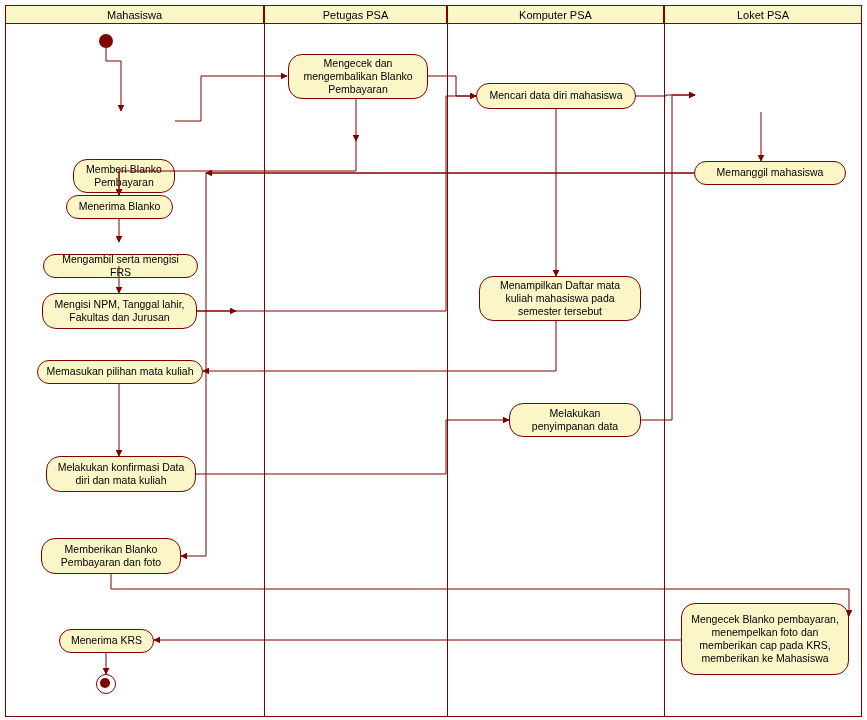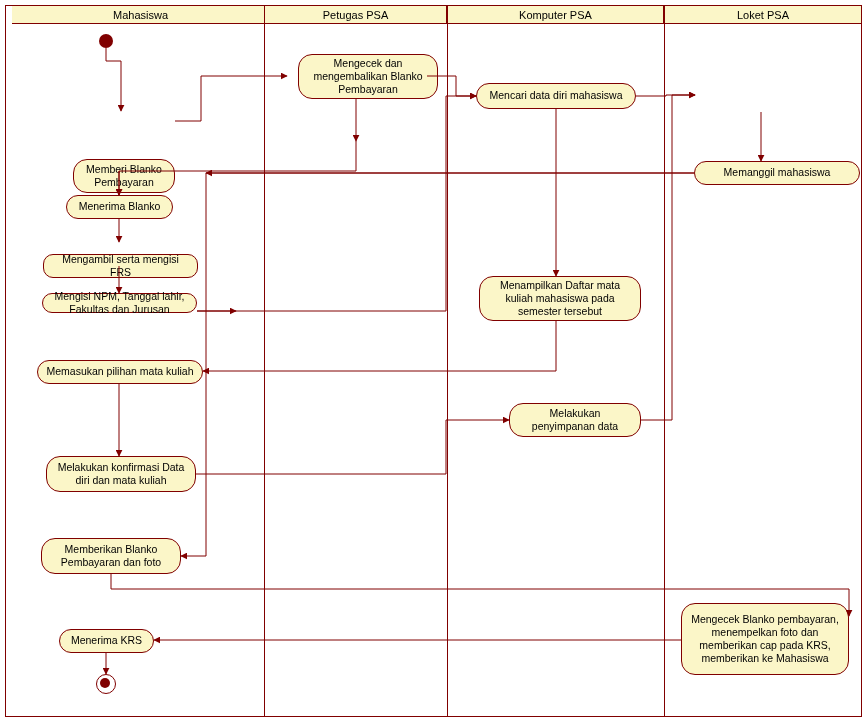--- a/index.html
+++ b/index.html
@@ -84,39 +84,39 @@
     width: 855px;
     height: 710px;
     pointer-events: none;
   }
 </style>
 </head>
 <body>
 
 <div class="frame">
 
-  <div class="lane-header" style="left:0; width:258px; border-left:none;margin-left:6px;">Mahasiswa</div>
+  <div class="lane-header" style="left:0; width:258px; border-left:none;">Mahasiswa</div>
   <div class="lane-header" style="left:258px; width:183px;">Petugas PSA</div>
   <div class="lane-header" style="left:441px; width:217px;">Komputer PSA</div>
   <div class="lane-header" style="left:658px; width:197px; border-right:none;">Loket PSA</div>
 
   <div class="lane-line" style="left:258px;"></div>
   <div class="lane-line" style="left:441px;"></div>
   <div class="lane-line" style="left:658px;"></div>
 
   <div class="initial" style="left:93px; top:28px;"></div>
 
   <div class="activity" style="left:67px; top:105px; width:102px; height:34px;margin-top:48px;">Memberi Blanko Pembayaran</div>
-  <div class="activity" style="left:292px; top:48px; width:140px; height:45px;">Mengecek dan mengembalikan Blanko Pembayaran</div>
+  <div class="activity" style="left:282px; top:48px; width:140px; height:45px;">Mengecek dan mengembalikan Blanko Pembayaran</div>
   <div class="activity" style="left:470px; top:77px; width:160px; height:26px;">Mencari data diri mahasiswa</div>
-  <div class="activity" style="left:688px; top:155px; width:166px; height:24px;">Memanggil mahasiswa</div>
+  <div class="activity" style="left:688px; top:155px; width:152px; height:24px;">Memanggil mahasiswa</div>
 
   <div class="activity" style="left:60px; top:189px; width:107px; height:24px;">Menerima Blanko</div>
-  <div class="activity" style="left:37px; top:248px; width:155px; height:24px;border-radius:10px;">Mengambil serta mengisi FRS</div>
-  <div class="activity" style="left:36px; top:287px; width:155px; height:20px;">Mengisi NPM, Tanggal lahir, Fakultas dan Jurusan</div>
+  <div class="activity" style="left:37px; top:248px; width:155px; height:24px;">Mengambil serta mengisi FRS</div>
+  <div class="activity" style="left:36px; top:287px; width:155px; height:36px;">Mengisi NPM, Tanggal lahir, Fakultas dan Jurusan</div>
 
   <div class="activity" style="left:473px; top:270px; width:162px; height:45px;">Menampilkan Daftar mata kuliah mahasiswa pada semester tersebut</div>
 
   <div class="activity" style="left:31px; top:354px; width:166px; height:24px;">Memasukan pilihan mata kuliah</div>
 
   <div class="activity" style="left:503px; top:397px; width:132px; height:34px;">Melakukan penyimpanan data</div>
 
   <div class="activity" style="left:40px; top:450px; width:150px; height:36px;">Melakukan konfirmasi Data diri dan mata kuliah</div>
 
   <div class="activity" style="left:35px; top:532px; width:140px; height:36px;">Memberikan Blanko Pembayaran dan foto</div>

